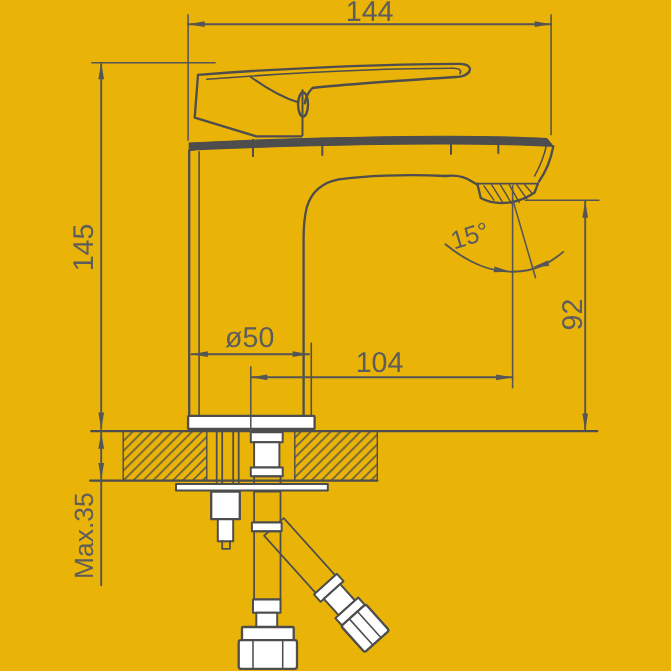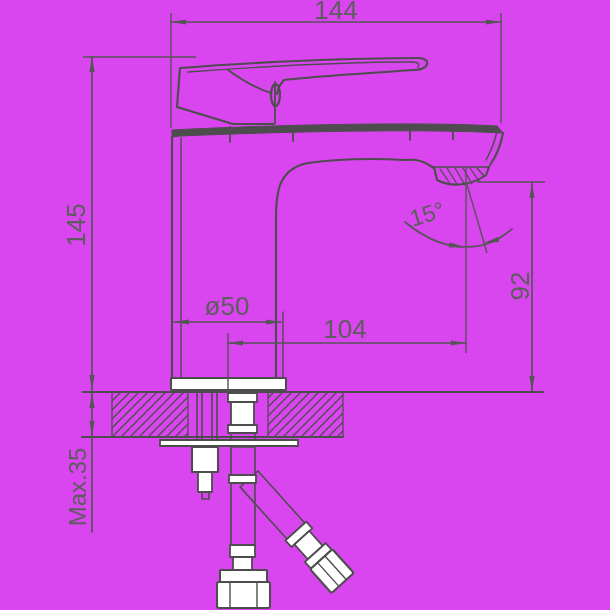--- a/index.html
+++ b/index.html
@@ -1,16 +1,16 @@
 <!DOCTYPE html>
 <html><head>
 <meta charset="utf-8">
 <style>
   html,body{margin:0;padding:0;background:#ffffff;}
-  .stage{position:relative;width:610px;height:610px;background:#d946ef;overflow:hidden;
+  .stage{position:relative;width:610px;height:610px;background:#eab308;overflow:hidden;
          font-family:"Liberation Sans", sans-serif;}
   svg{display:block;}
   .outline{stroke:#4d4d4d;fill:none;stroke-linecap:round;stroke-linejoin:round;}
   .w2{stroke-width:2.1;}
   .w18{stroke-width:1.8;}
   .w16{stroke-width:1.6;}
   .w14{stroke-width:1.4;}
   .w13{stroke-width:1.25;}
   .dim{stroke:#555555;stroke-width:1.7;fill:none;stroke-linecap:round;}
   .dimthin{stroke:#555555;stroke-width:1.4;fill:none;}

